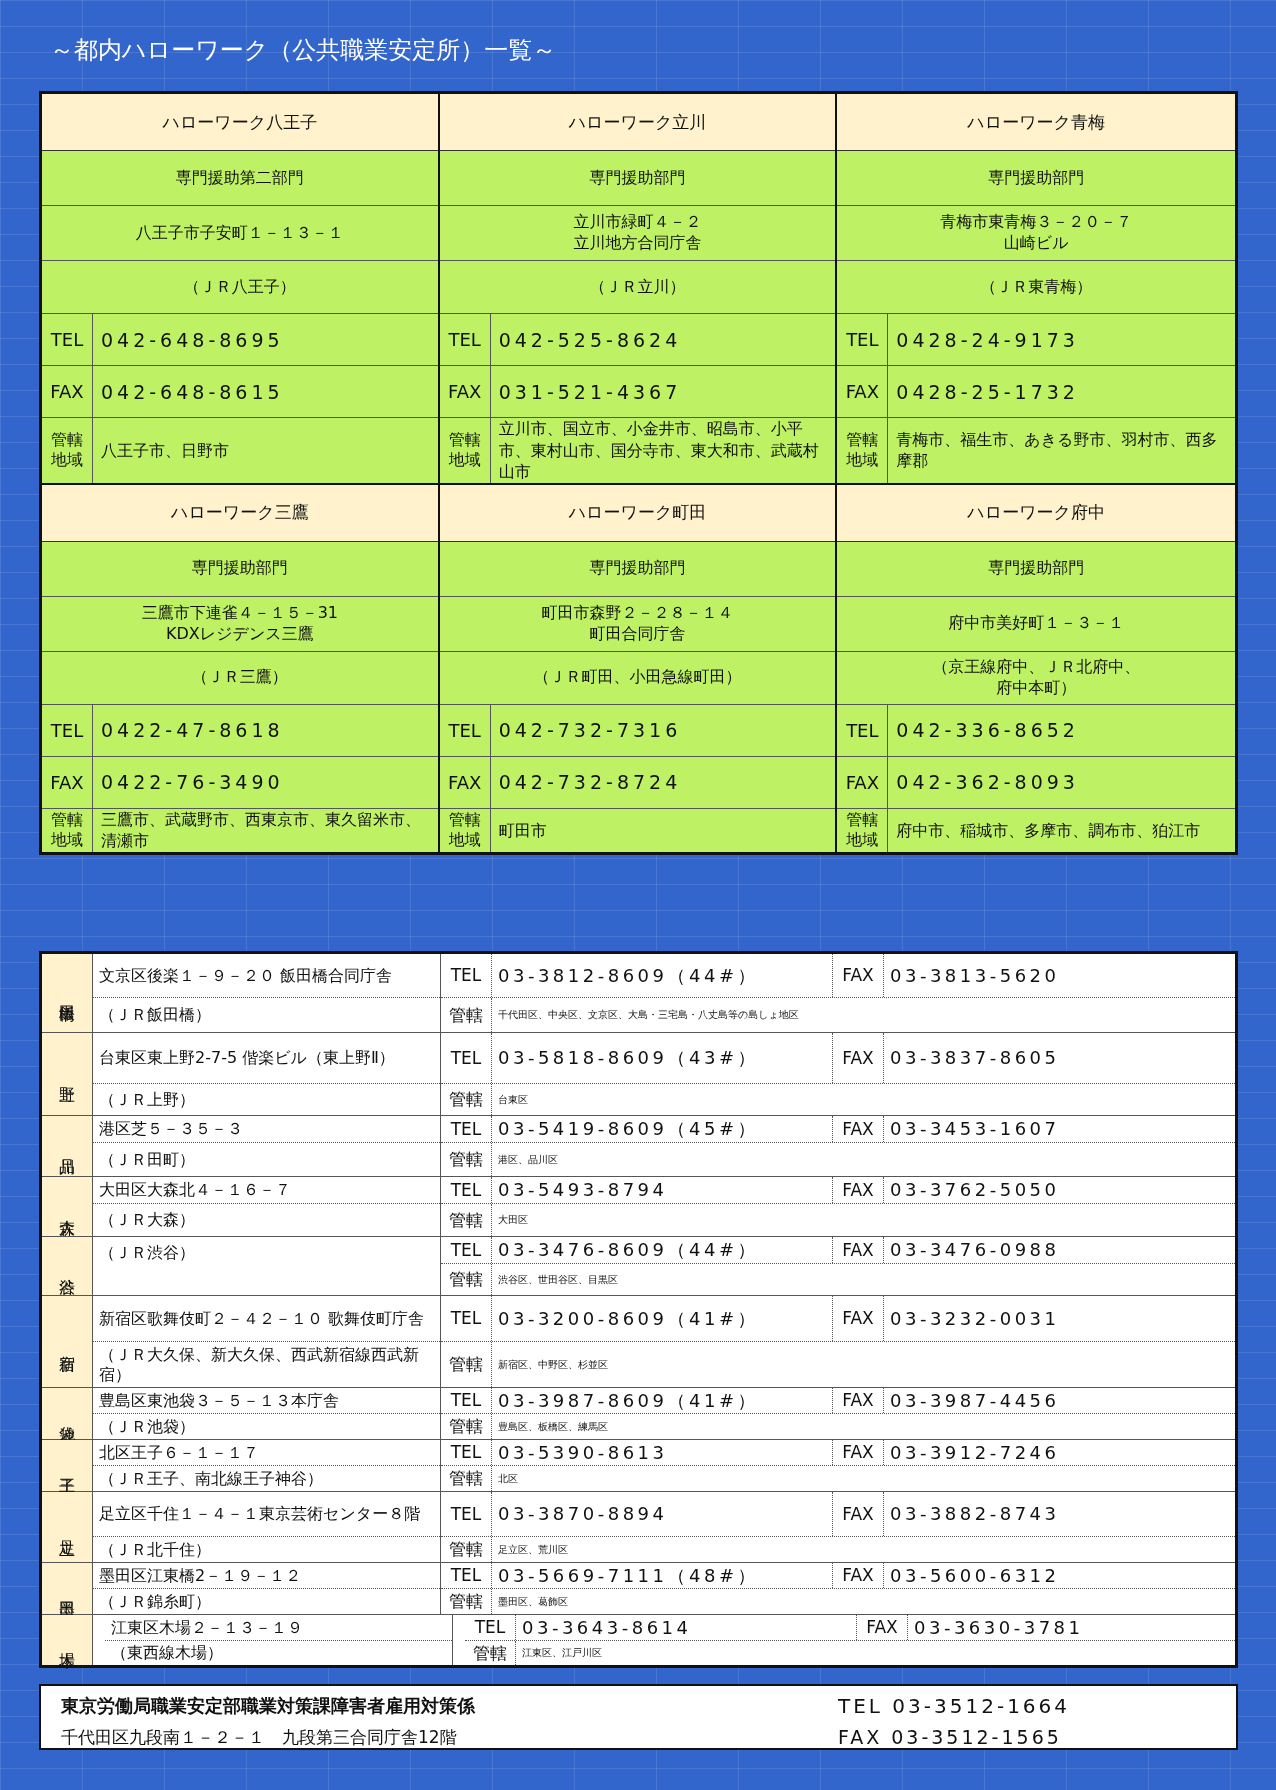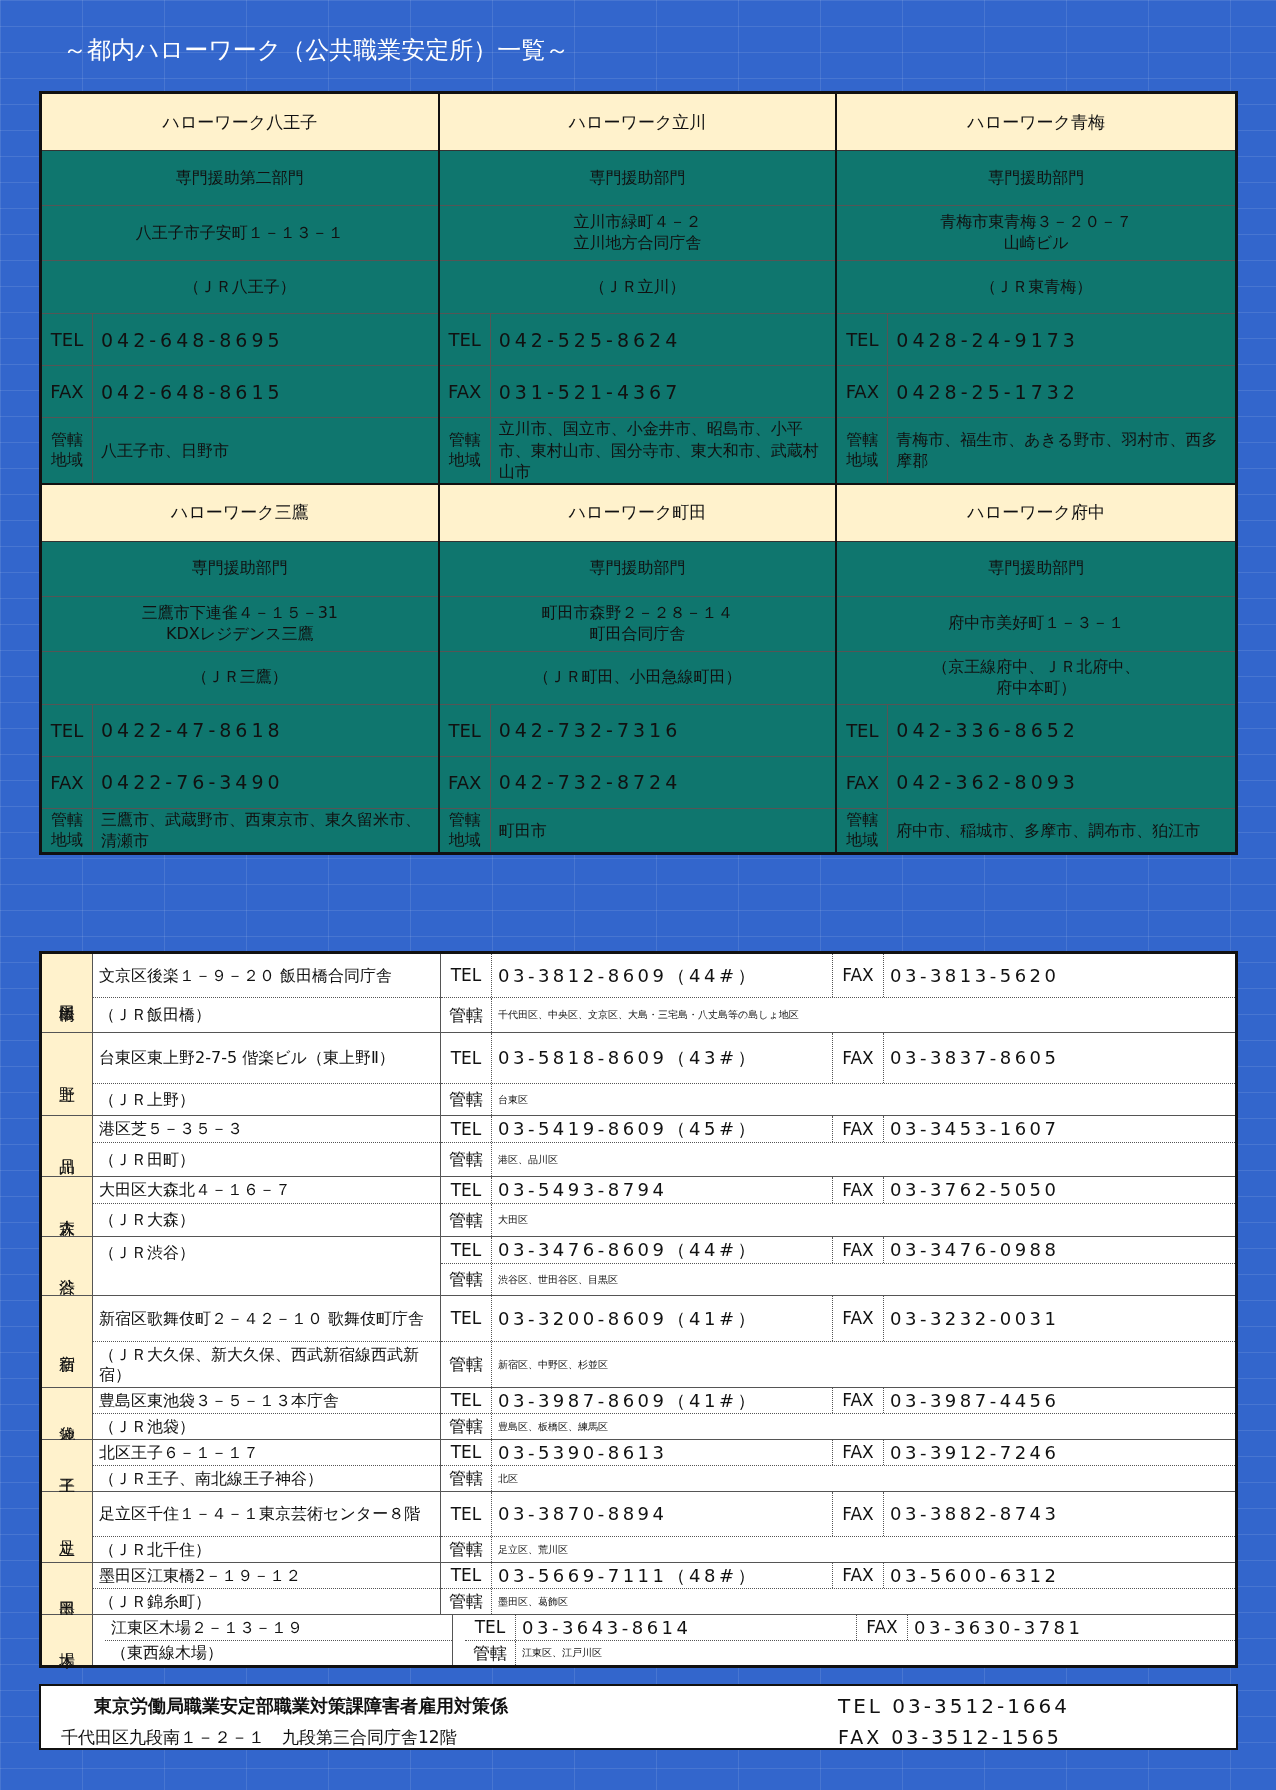--- a/index.html
+++ b/index.html
@@ -8,27 +8,27 @@
     background-color: #3366cc;
     background-image:
       linear-gradient(to right, rgba(255,255,255,0.10) 1px, transparent 1px),
       linear-gradient(to bottom, rgba(255,255,255,0.10) 1px, transparent 1px);
     background-size: 82px 26px;
     font-family: "DejaVu Sans", "Liberation Sans", sans-serif;
     color: #111;
     position: relative;
   }
   .title {
-    position: absolute; left: 63px; top: 34px;
+    position: absolute; left: 50px; top: 34px;
     color: #fff; font-size: 24px; letter-spacing: 0px;
   }
   
   .top-grid {
     position: absolute; left: 39px; top: 91px; width: 1199px;
-    border: 3px solid #111; background: #0f766e;
+    border: 3px solid #111; background: #bef264;
     display: grid; grid-template-columns: 1fr 1fr 1fr;
   }
   .office {
     border-right: 2px solid #111;
     border-bottom: 2px solid #111;
     display: flex; flex-direction: column;
   }
   .office:nth-child(3n) { border-right: none; }
   .office.last-row { border-bottom: none; }
   .office .name {
@@ -82,21 +82,21 @@
   .cell-v { display: flex; align-items: center; padding-left: 6px; height: 100%; font-size: 18px; letter-spacing: 3.5px; }
   .cell-v.tel { width: 341px; border-right: 1px dotted #555; }
   .cell-v.fax { flex: 1; }
   .cell-v.area { letter-spacing: 0; font-size: 10px; flex: 1; }
 
   
   .footer {
     position: absolute; left: 39px; top: 1684px; width: 1199px; height: 66px;
     border: 2px solid #111; background: #fff;
   }
-  .footer .org { position: absolute; left: 20px; top: 8px; font-size: 18px; font-weight: bold; margin-left: 33px; }
+  .footer .org { position: absolute; left: 20px; top: 8px; font-size: 18px; font-weight: bold; }
   .footer .addr { position: absolute; left: 20px; top: 40px; font-size: 17px; }
   .footer .tel { position: absolute; left: 797px; top: 8px; font-size: 20px; letter-spacing: 3px; text-align: center; }
   .footer .fax { position: absolute; left: 797px; top: 40px; font-size: 19px; letter-spacing: 3px; }
 </style>
 </head>
 <body>
 
 <div class="title">～都内ハローワーク（公共職業安定所）一覧～</div>
 
 <div class="top-grid" id="topGrid">

